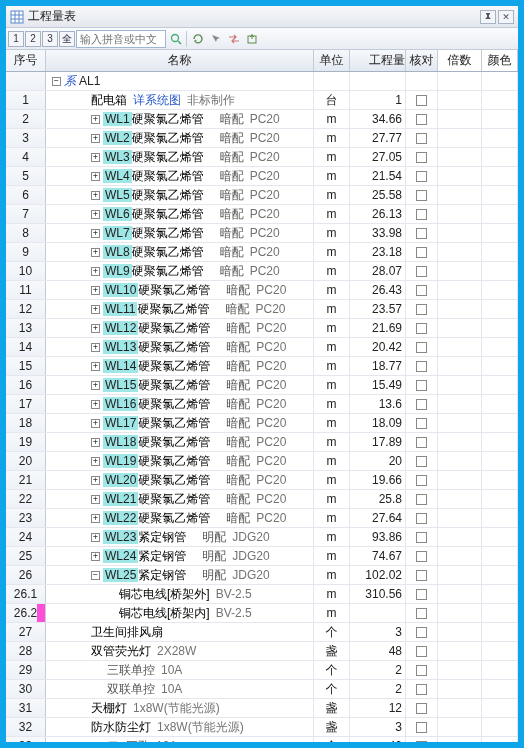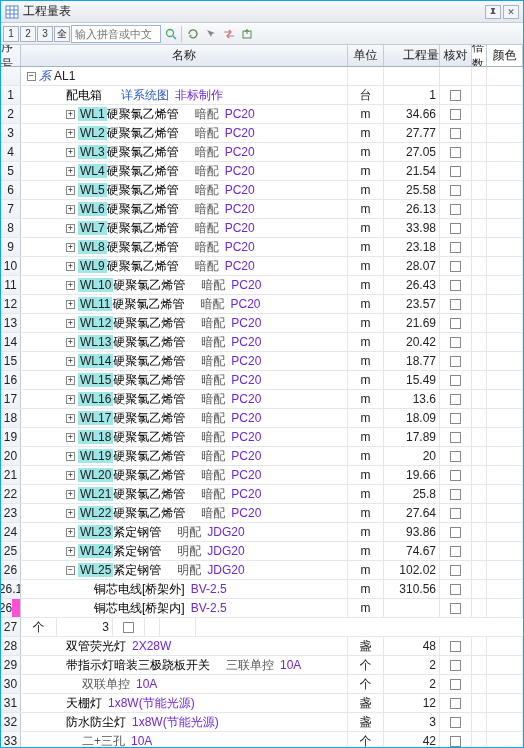--- a/index.html
+++ b/index.html
@@ -1,49 +1,49 @@
 <!DOCTYPE html>
 <html><head>
 <meta charset="utf-8">
 <style>
 *{box-sizing:border-box;margin:0;padding:0;-webkit-user-select:none;user-select:none}
 body{font-family:"Microsoft YaHei","SimSun",sans-serif;font-size:12px;background:#f0f0f0;width:524px;height:748px;overflow:hidden}
-.win{width:524px;height:748px;background:#fff;display:flex;flex-direction:column;border:1px solid #0ea5e9}
+.win{width:524px;height:748px;background:#fff;display:flex;flex-direction:column;border:6px solid #0ea5e9}
 .titlebar{height:22px;background:linear-gradient(#f7f8fa,#e4e8ee);border-bottom:1px solid #c3cbd6;display:flex;align-items:center;padding:0 4px;justify-content:space-between}
 .titlebar-left{display:flex;align-items:center;gap:4px}
 .grid-icon{width:14px;height:14px;display:inline-block}
 .title-text{font-size:12px;color:#222}
 .titlebar-btns{display:flex;gap:2px}
 .tb-btn{width:16px;height:14px;border:1px solid #a8b4c4;background:#f2f5fa;display:flex;align-items:center;justify-content:center;font-size:9px;color:#556;cursor:pointer}
 .toolbar{height:22px;background:linear-gradient(#fafbfd,#e9edf3);border-bottom:1px solid #c3cbd6;display:flex;align-items:center;padding:0 2px;gap:1px}
 .num-btn{width:16px;height:16px;border:1px solid #a5b2c4;background:#f4f6fa;display:flex;align-items:center;justify-content:center;font-size:10px;color:#334;cursor:pointer}
 .search{flex:0 0 90px;height:18px;border:1px solid #9fb5d4;background:#fff;padding:0 3px;display:flex;align-items:center}
 .search input{border:none;outline:none;width:100%;font-size:11px;color:#999}
 .tool-icon{width:17px;height:17px;display:flex;align-items:center;justify-content:center;cursor:pointer;color:#556}
 .sep{width:1px;height:16px;background:#c3cbd6;margin:0 1px}
 .grid-hdr{display:flex;height:22px;background:linear-gradient(#f6f8fb,#e3e9f1);border-bottom:1px solid #a5b2c4}
 .hdr-cell{border-right:1px solid #c3cbd6;display:flex;align-items:center;justify-content:center;font-size:12px;color:#222;overflow:hidden}
-.c-seq{width:20px}.c-name{flex:1}.c-unit{width:36px}.c-qty{width:56px}.c-chk{width:32px}.c-mult{width:15px}.c-color{width:36px}
+.c-seq{width:40px}.c-name{flex:1}.c-unit{width:36px}.c-qty{width:56px}.c-chk{width:32px}.c-mult{width:44px}.c-color{width:36px}
 .grid-body{flex:1;overflow-y:auto;overflow-x:hidden;background:#fff}
 .row{display:flex;height:19px;border-bottom:1px solid #e4e8ee}
 .cell{border-right:1px solid #e4e8ee;display:flex;align-items:center;font-size:12px;color:#222;overflow:hidden;white-space:nowrap;padding:0 3px}
 .c-seq{justify-content:center;background:linear-gradient(#f6f8fb,#eef2f8);border-right:1px solid #c3cbd6}
 .c-qty{justify-content:flex-end}
 .c-unit{justify-content:center}
 .c-chk{justify-content:center}
 .c-mult,.c-color{background:#fff}
 .chk{width:11px;height:11px;border:1px solid #888;background:#fff}
 .tree-tog{width:9px;height:9px;border:1px solid #888;display:inline-flex;align-items:center;justify-content:center;font-size:8px;line-height:1;color:#333;margin-right:3px;flex-shrink:0;font-family:monospace}
 .ind{display:inline-block;flex-shrink:0}
 .blue-txt{color:#2657c9}
 .cyan-bg{background:#9fe6e6;padding:0 2px}
 .mag{background:#ff4fd8;position:absolute}
 .name-main{color:#000}
 .name-sub{color:#555;margin-left:16px}
-.name-dim{color:#6d28d9;margin-left:6px}
+.name-dim{color:#737373;margin-left:6px}
 .grid-body::-webkit-scrollbar{width:16px}
 .grid-body::-webkit-scrollbar-track{background:#efefef}
 .grid-body::-webkit-scrollbar-thumb{background:#cfd6e0;border:1px solid #aeb9c8}
 </style>
 </head>
 <body>
 
 <div class="win">
 
   <div class="titlebar">
@@ -130,21 +130,21 @@
 <div class="cell c-qty"></div>
 <div class="cell c-chk"></div>
 <div class="cell c-mult"></div>
 <div class="cell c-color"></div>
       </div>
       <div class="row">
         <div class="cell c-seq">1</div>
         <div class="cell c-name">
           <span class="ind" style="width:42px"></span>
           <span class="name-main">配电箱</span>
-          <span class="blue-txt" style="margin-left:19px">详系统图</span>
+          <span class="blue-txt" style="margin-left:6px">详系统图</span>
           <span class="name-dim">非标制作</span>
         </div>
   <div class="cell c-unit">台</div>
   <div class="cell c-qty">1</div>
   <div class="cell c-chk">
           <span class="chk"></span>
         </div>
   <div class="cell c-mult"></div>
   <div class="cell c-color"></div>
       </div>
@@ -623,20 +623,24 @@
   <div class="cell c-unit">m</div>
   <div class="cell c-qty"></div>
   <div class="cell c-chk">
           <span class="chk"></span>
         </div>
   <div class="cell c-mult"></div>
   <div class="cell c-color"></div>
       </div>
       <div class="row">
         <div class="cell c-seq">27</div>
+        <div class="cell c-name">
+          <span class="ind" style="width:42px"></span>
+          <span class="name-main">卫生间排风扇</span>
+        </div>
   <div class="cell c-unit">个</div>
   <div class="cell c-qty">3</div>
   <div class="cell c-chk">
           <span class="chk"></span>
         </div>
   <div class="cell c-mult"></div>
   <div class="cell c-color"></div>
       </div>
       <div class="row">
         <div class="cell c-seq">28</div>
@@ -650,21 +654,20 @@
   <div class="cell c-chk">
           <span class="chk"></span>
         </div>
   <div class="cell c-mult"></div>
   <div class="cell c-color"></div>
       </div>
       <div class="row">
         <div class="cell c-seq">29</div>
         <div class="cell c-name">
           <span class="ind" style="width:42px"></span>
-          <span class="name-main">带指示灯暗装三极跷板开关</span>
           <span class="name-sub">三联单控</span>
           <span class="name-dim">10A</span>
         </div>
   <div class="cell c-unit">个</div>
   <div class="cell c-qty">2</div>
   <div class="cell c-chk">
           <span class="chk"></span>
         </div>
   <div class="cell c-mult"></div>
   <div class="cell c-color"></div>

